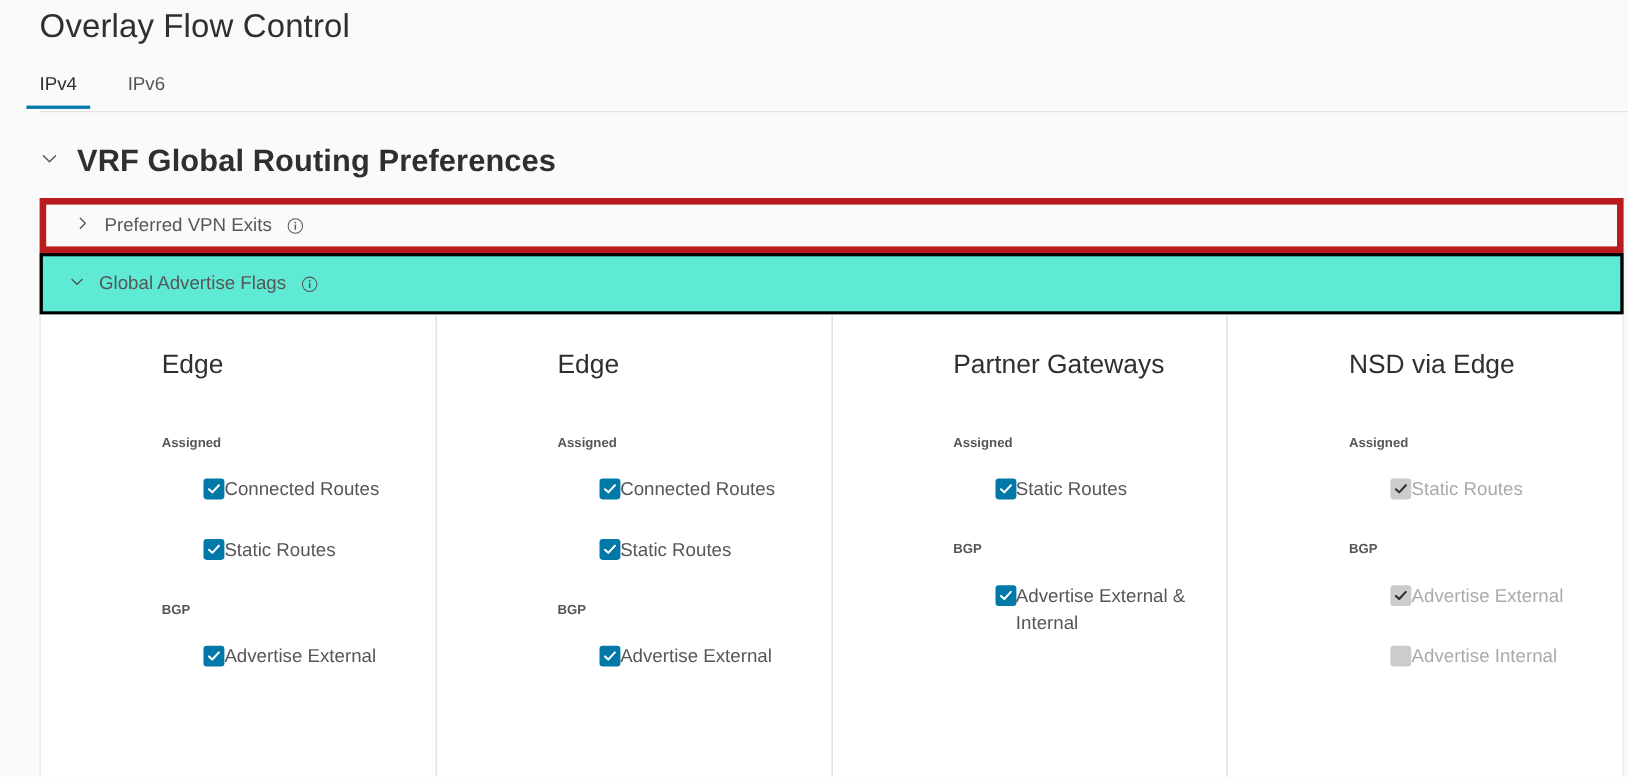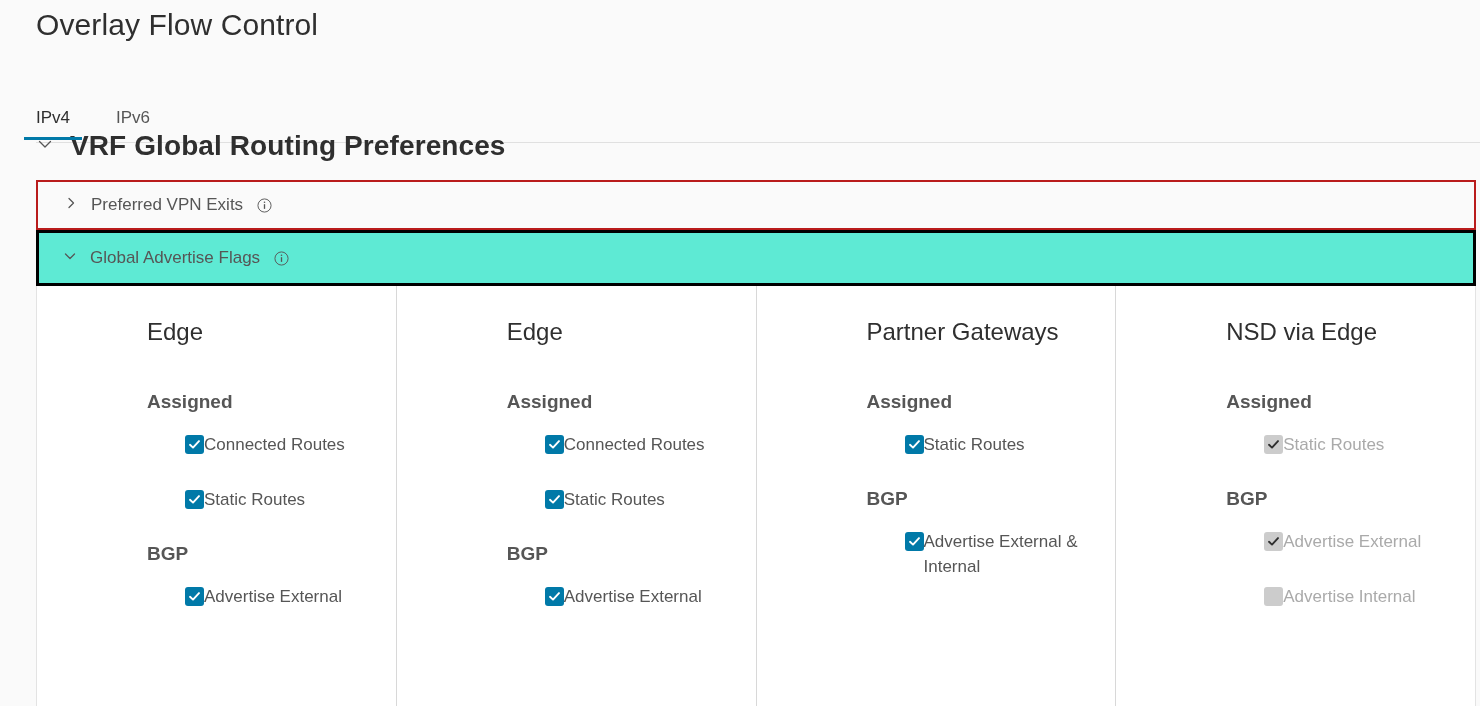--- a/index.html
+++ b/index.html
@@ -16,21 +16,21 @@
   .page-title {
     position: absolute; left: 36px; top: 5px;
     font-size: 30px; font-weight: 300; color: #2f2f2f;
     letter-spacing: 0.1px; line-height: 40px;
   }
 
   
   .tabs {
     position: absolute; left: 36px; top: 66px;
     width: 1444px; height: 36px;
-    display: flex; align-items: flex-start; margin-top: 41px;
+    display: flex; align-items: flex-start;
   }
   .tabs::after {
     content: ""; position: absolute; left: 0; bottom: 0;
     width: 1444px; height: 1px; background: #e0e0e0;
   }
   .tab {
     position: relative;
     font-size: 17px; font-weight: 400; color: #565656;
     padding: 0 12px 11px 12px;
     margin-right: 22px;
@@ -58,21 +58,21 @@
   }
 
   
   .accordion { position: absolute; left: 36px; top: 180px; width: 1440px; }
 
   .acc-header {
     display: flex; align-items: center; gap: 13px;
     height: 50px; padding-left: 26px;
     font-size: 17px; color: #565656;
     background: #fafafa;
-    border: 2px solid #b91c1c;
+    border: 6px solid #b91c1c;
     cursor: pointer;
   }
   .acc-header.focused {
     background: #5eead4;
     border: 3px solid #000000;
     height: 56px;
     padding-left: 24px;
   }
   .acc-label { font-size: 17px; color: #565656; line-height: 22px; }
 
@@ -100,21 +100,21 @@
 
   .col-title {
     font-size: 24px; font-weight: 300; color: #2f2f2f;
     line-height: 32px;
     padding-left: 110px;
     margin-bottom: 44px;
     white-space: nowrap;
   }
 
   .group-title {
-    font-size: 19px; font-weight: 700; color: #565656;
+    font-size: 12px; font-weight: 700; color: #565656;
     padding-left: 110px;
     margin-bottom: 20px;
     line-height: 20px;
   }
   .group + .group { margin-top: 32px; }
 
   .cb-row {
     display: flex; align-items: flex-start; 
     padding-left: 148px; padding-right: 14px;
     margin-bottom: 30px;

